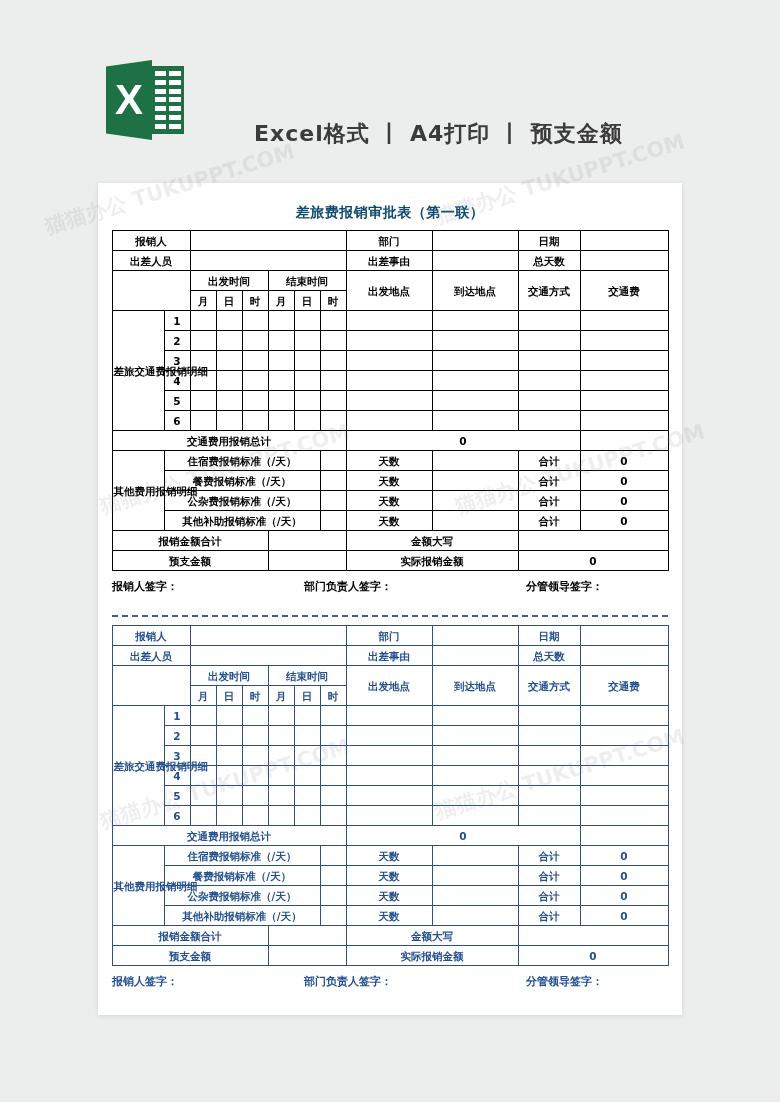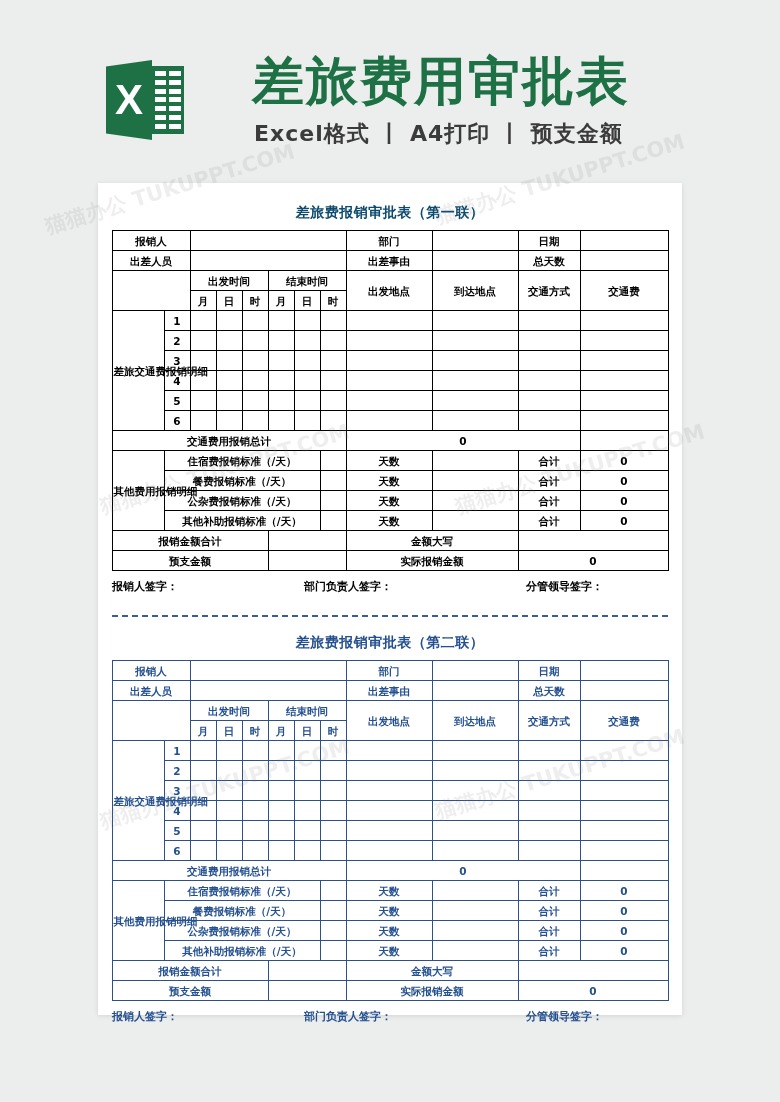--- a/index.html
+++ b/index.html
@@ -134,21 +134,20 @@
         <i></i>
         <i></i>
         <i></i>
         <i></i>
         <i></i>
         <i></i>
     </div>
     <div class="xl-vsep"></div>
   </div>
 
-  <div class="banner-title">差旅费用审批表</div>
   <div class="banner-sub">Excel格式 丨 A4打印 丨 预支金额</div>
 </div>
 
 <div class="paper" id="paper">
     <div class="sheet-title black">差旅费报销审批表（第一联）</div>
     <table class="form">
       <colgroup>
         <col style="width: 52px;">
         <col style="width: 26px;">
         <col style="width: 26px;">
@@ -326,21 +325,20 @@
           <td class="zero" colspan="2">0</td>
         </tr>
       </tbody>
     </table>
     <div class="signs">
       <span>报销人签字：</span>
       <span>部门负责人签字：</span>
       <span>分管领导签字：</span>
     </div>
     <div class="divider"></div>
-    <div class="sheet-title blue">差旅费报销审批表（第二联）</div>
     <table class="form blue">
       <colgroup>
         <col style="width: 52px;">
         <col style="width: 26px;">
         <col style="width: 26px;">
         <col style="width: 26px;">
         <col style="width: 26px;">
         <col style="width: 26px;">
         <col style="width: 26px;">
         <col style="width: 26px;">

